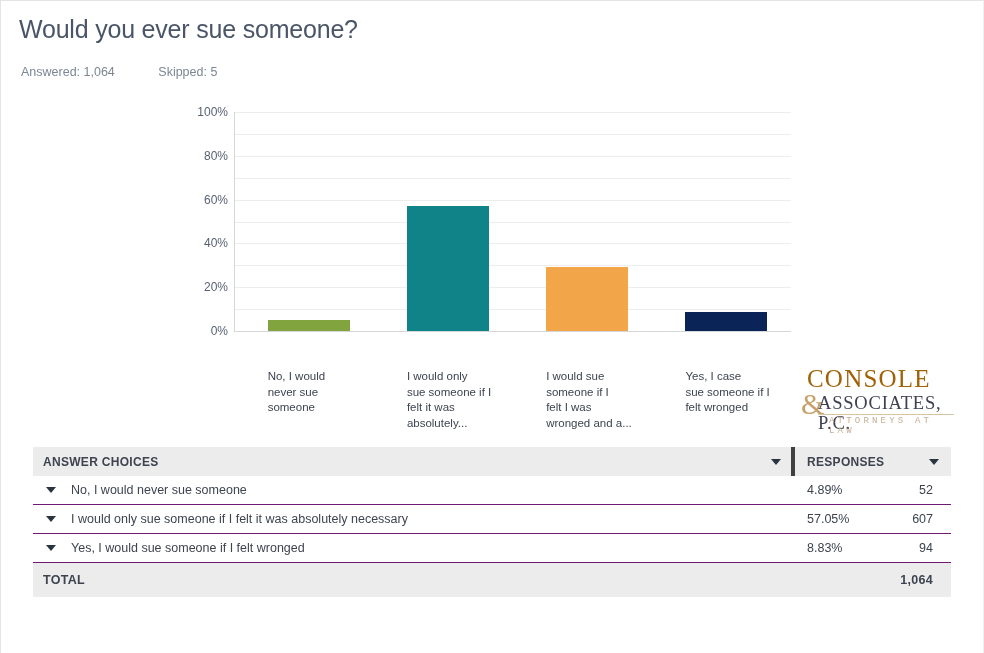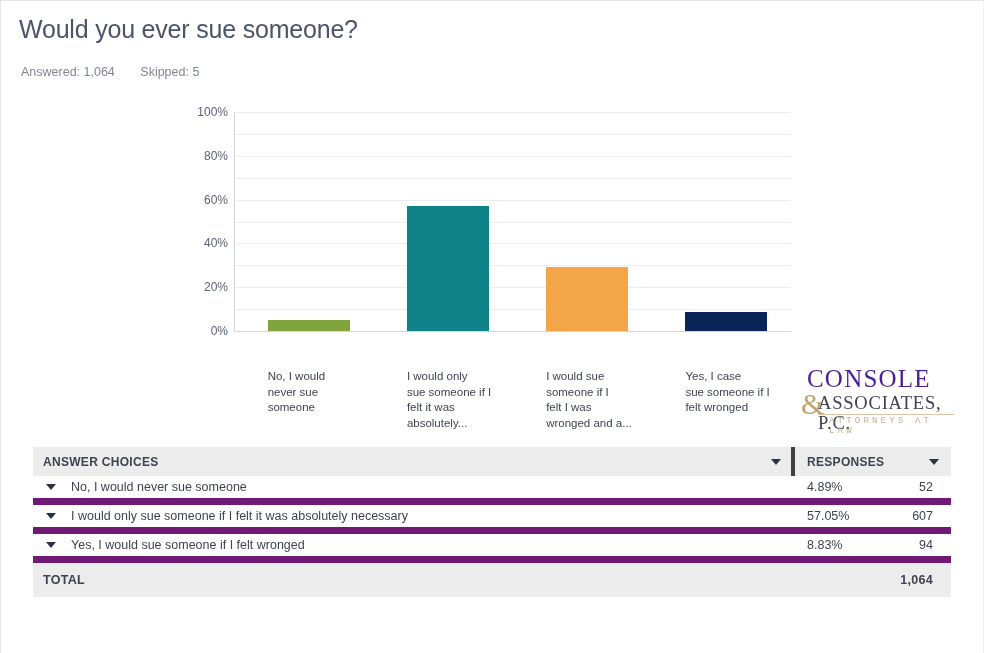--- a/index.html
+++ b/index.html
@@ -22,21 +22,21 @@
   .q-title {
     position: absolute; left: 18px; top: 14px;
     font-size: 25px; font-weight: 400;
     color: #4a5568; letter-spacing: -0.2px;
     white-space: nowrap;
   }
   .stats {
     position: absolute; left: 20px; top: 64px;
     font-size: 12.5px; color: #7b8794;
   }
-  .stats .sk { margin-left: 22px; text-align: center; }
+  .stats .sk { margin-left: 40px; text-align: center; }
 
   
   .chart {
     position: absolute; left: 0; top: 95px;
     width: 984px; height: 310px;
   }
   .plot {
     position: absolute;
     left: 233px; top: 16px;
     width: 557px; height: 219px;
@@ -75,21 +75,21 @@
 
   
   .logo {
     position: absolute; left: 800px; top: 365px;
     width: 155px; height: 58px;
     text-align: left;
   }
   .logo-console {
     font-family: "Liberation Serif", serif;
     font-size: 25px; letter-spacing: 1.2px;
-    color: #4c1d95; line-height: 26px;
+    color: #a16207; line-height: 26px;
     padding-left: 6px;
   }
   .logo-line2 {
     position: relative; height: 22px; margin-top: 1px;
   }
   .logo-amp {
     position: absolute; left: 0; top: -3px;
     font-family: "Liberation Serif", serif;
     font-size: 30px; color: #c8a06a; line-height: 28px;
   }
@@ -134,21 +134,21 @@
     width: 0; height: 0;
     border-left: 5px solid transparent;
     border-right: 5px solid transparent;
     border-top: 6px solid #2a3340;
   }
   .th-choices .caret-hdr { right: 10px; }
   .th-resp .caret-hdr { right: 12px; }
 
   .trow {
     display: flex; height: 29px; align-items: center;
-    border-bottom: 7px solid #701a75;
+    border-bottom: 1px solid #701a75;
     font-size: 12.5px; color: #3d4450;
   }
   .trow:first-of-type { border-top: none; }
   .td-choice {
     position: relative; width: 762px;
     padding-left: 38px; padding-right: 8px;
   }
   .caret-row {
     position: absolute; left: 13px; top: 50%;
     transform: translateY(-50%);

